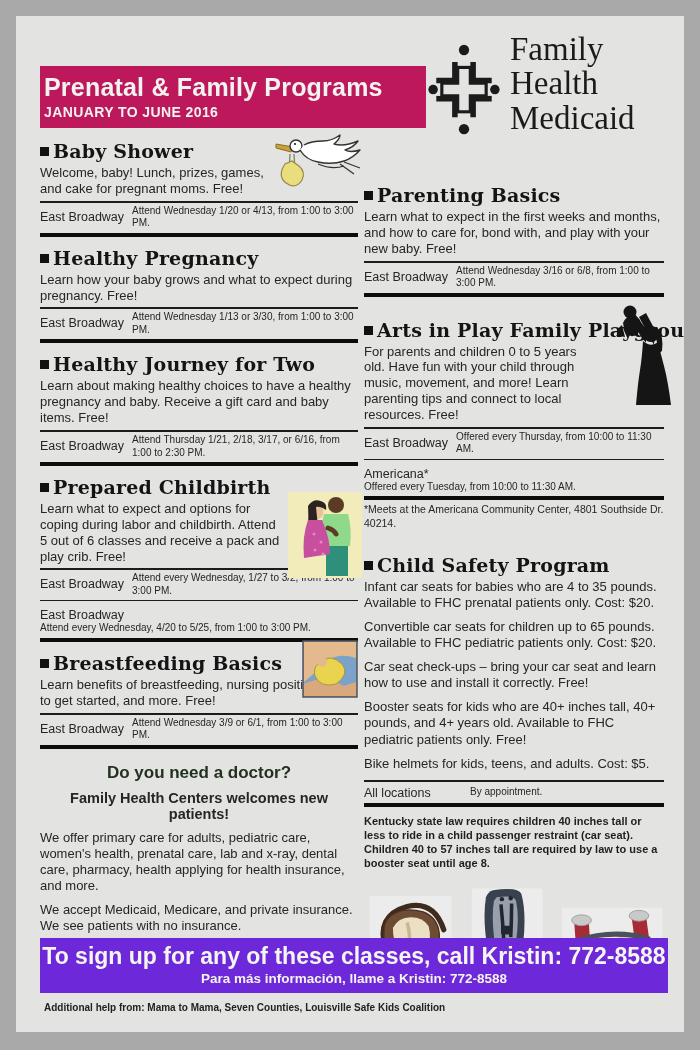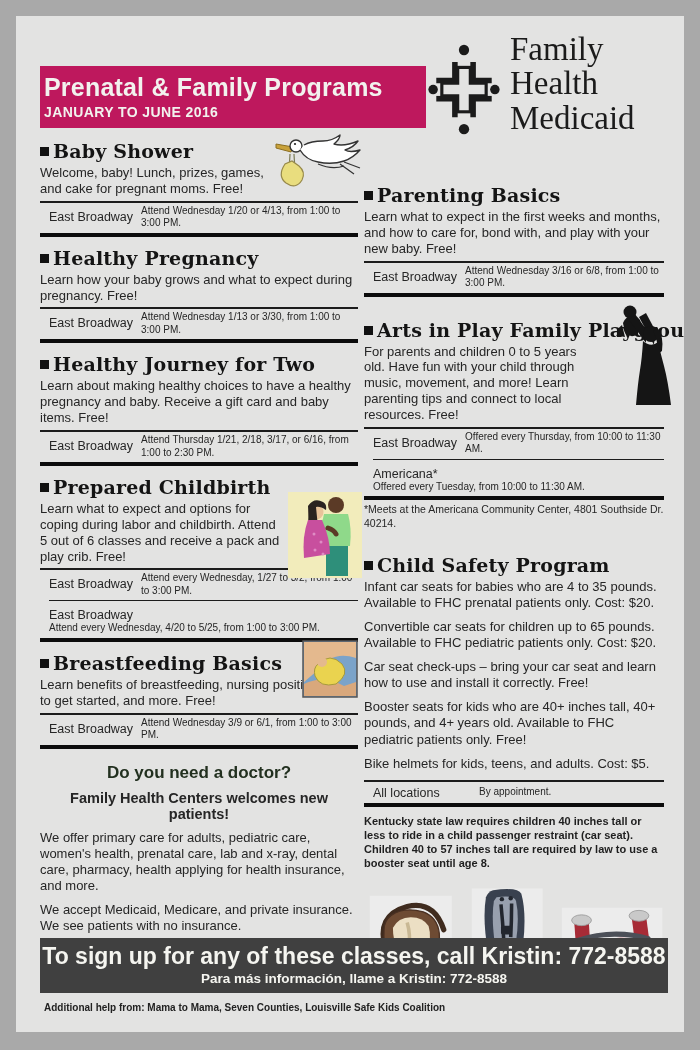--- a/index.html
+++ b/index.html
@@ -32,21 +32,21 @@
   .col-right { position:absolute; left:348px; top:168px; width:300px; }
   .section { margin-bottom:10px; position:relative; }
   .head { display:flex; align-items:flex-start; margin-bottom:3px; }
   .sq { width:9px; height:9px; background:#111; flex:none; margin:7px 4px 0 0; }
   .head-txt {
     font-family:"DejaVu Serif", serif; font-weight:bold;
     font-size:19px; color:#141414; letter-spacing:0.2px; white-space:nowrap;
   }
   .desc { font-size:13px; line-height:1.22; margin-bottom:4px; }
   .sched { border-top:2px solid #1c1c1c; border-bottom:4px solid #0c0c0c; }
-  .srow { display:flex; padding:2px 0 3px;margin-left:9px; }
+  .srow { display:flex; padding:2px 0 3px; }
   .srow + .srow { border-top:1.5px solid #1c1c1c;flex-direction:column; }
   .sloc  { width:92px; flex:none; font-size:12.5px; padding-top:5px; }
   .sinfo { flex:1; font-size:10px; line-height:1.25; }
   .footnote { font-size:10.5px; line-height:1.25; margin-top:3px; }
   
   .art-abs { position:absolute; }
   .pr-stork  { padding-right:92px; }
   .pr-couple { padding-right:76px; }
   .pr-arts   { padding-right:68px; }
   
@@ -55,21 +55,21 @@
   .doc-sub  { text-align:center; font-size:14.5px; font-weight:bold; margin-top:7px; }
   .doc-p    { font-size:13px; line-height:1.24; margin-top:8px; }
   .doc-web  { text-align:center; font-size:15px; font-weight:bold; margin-top:10px; }
   
   .cs-p { font-size:13px; line-height:1.24; margin-bottom:8px; }
   .law-note { font-size:11px; font-weight:bold; line-height:1.28; margin-top:7px; color:#1f1f1f; }
   .seats { display:flex; align-items:flex-end; gap:16px; margin-top:12px; padding-left:4px; }
   
   .footer-banner {
     position:absolute; left:24px; top:922px; width:628px;
-    background:#404040; color:#f5f5f0; text-align:center; padding:5px 0 7px;
+    background:#6d28d9; color:#f5f5f0; text-align:center; padding:5px 0 7px;
   }
   .f-line1 { font-size:23px; font-weight:bold; }
   .f-line2 { font-size:13.5px; font-weight:bold; margin-top:1px; }
   .additional { position:absolute; left:28px; top:986px; font-size:10px; font-weight:bold; color:#222; }
 </style>
 </head>
 <body>
 
 <div class="page">
 

